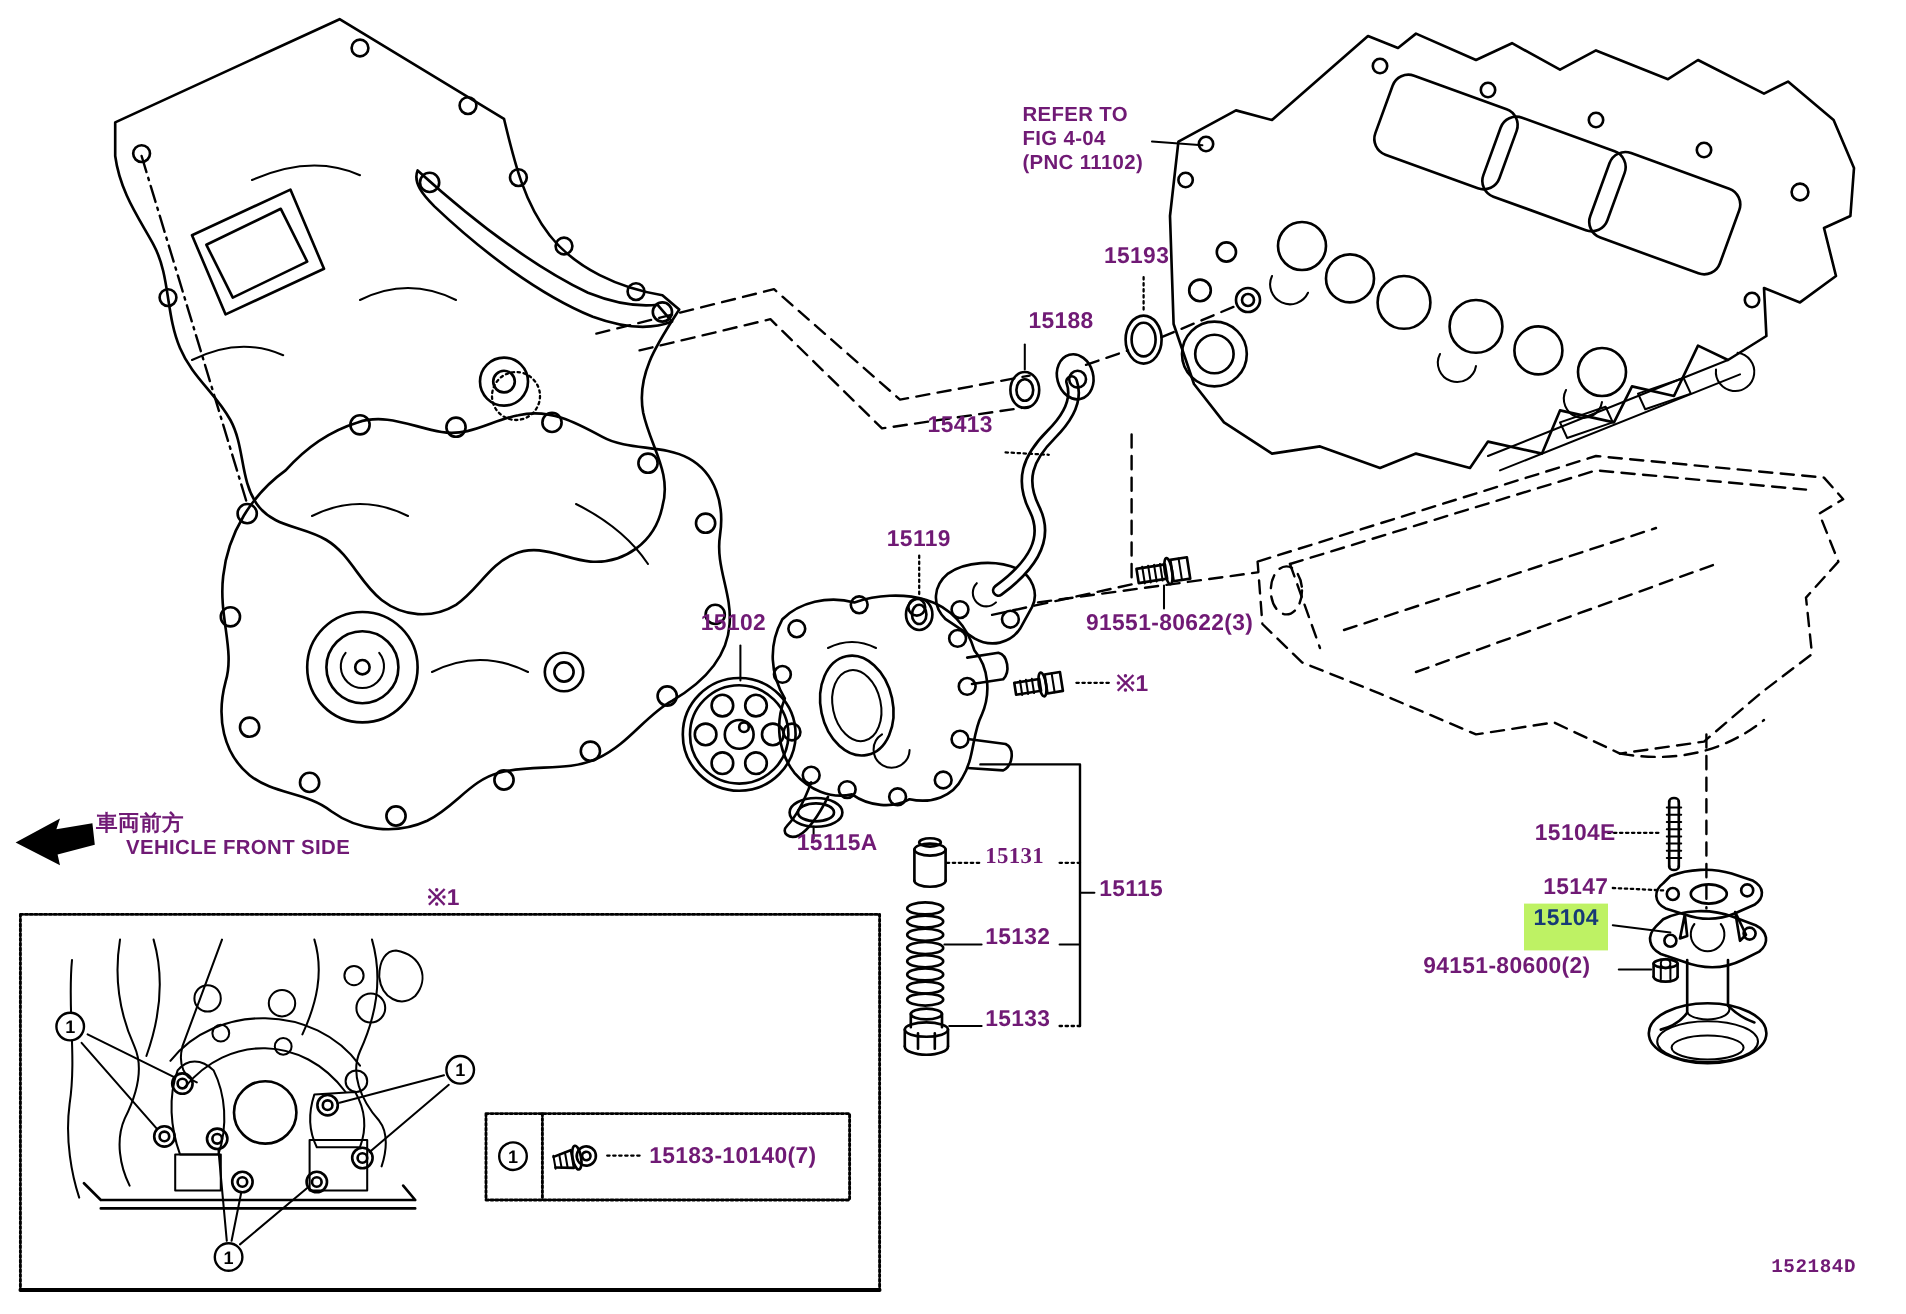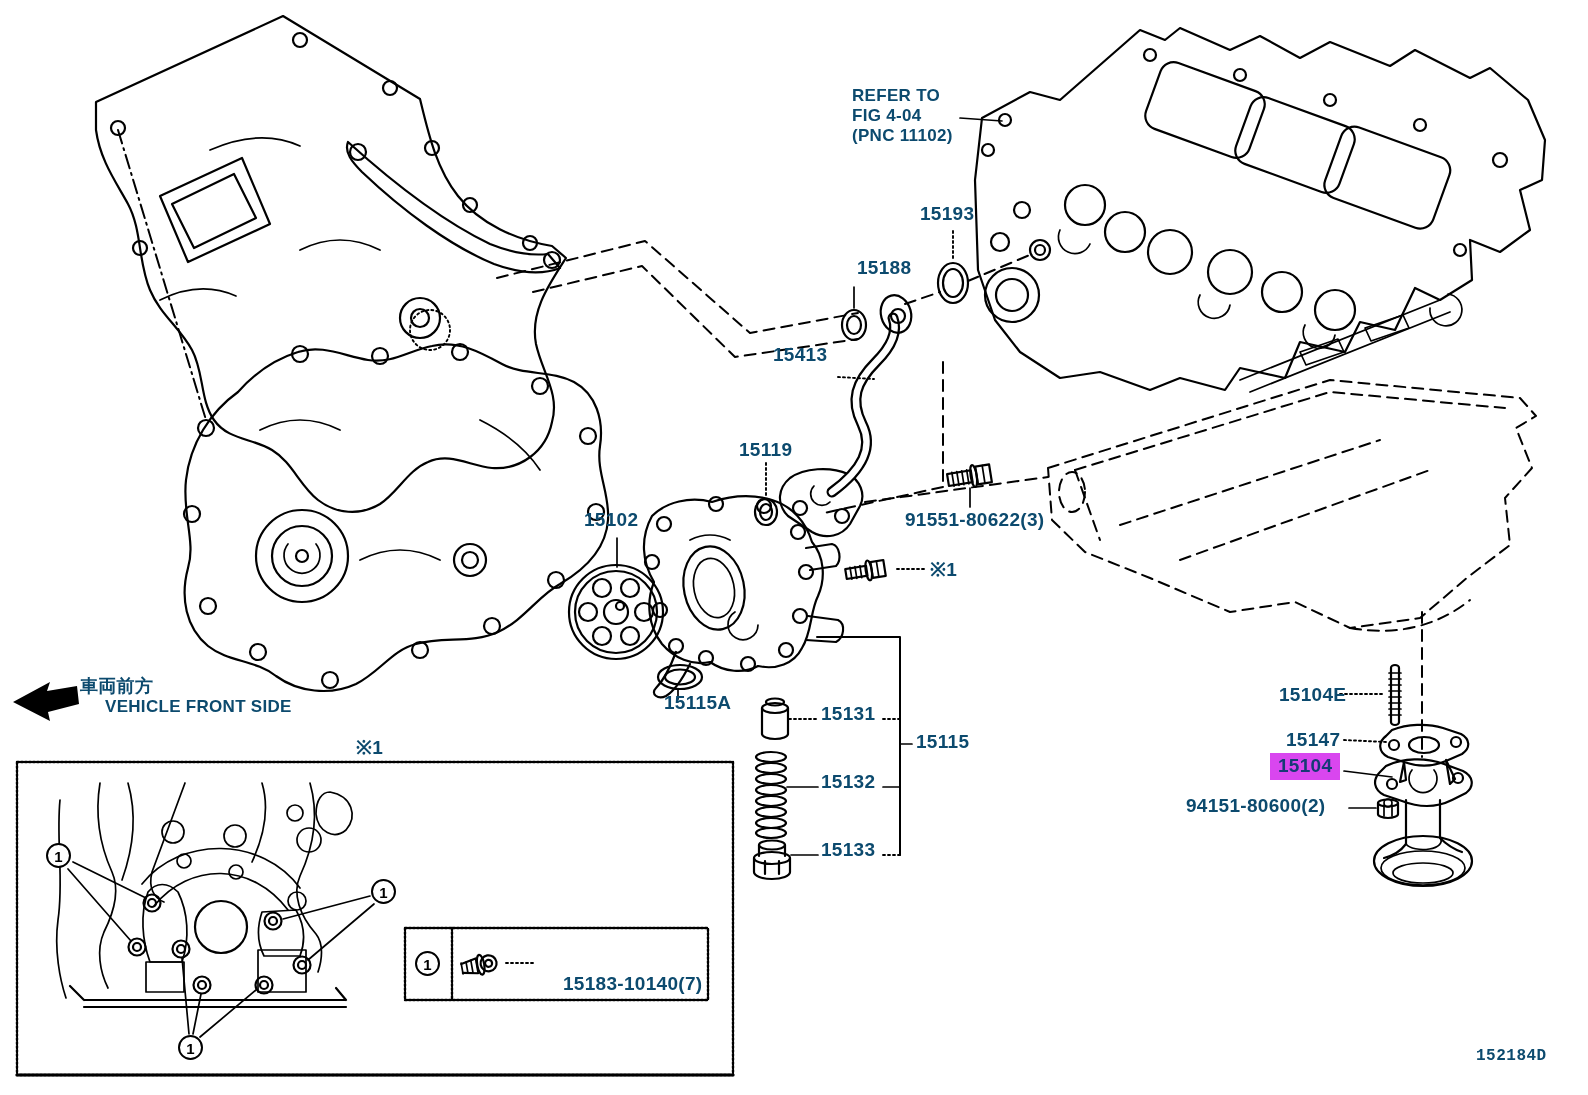--- a/index.html
+++ b/index.html
@@ -8,27 +8,27 @@
   #art{position:absolute;left:0;top:0;}
   #art *{fill:none;stroke:#000;stroke-width:2.2;stroke-linecap:round;stroke-linejoin:round;}
   #art .thin{stroke-width:1.7;}
   #art .thick{stroke-width:3.2;}
   #art .fill{fill:#000;stroke:none;}
   #art .white{stroke:#fff;}
   #art .dash{stroke-dasharray:11 7;stroke-width:2;}
   #art .dashdot{stroke-dasharray:14 5 2 5;stroke-width:2;}
   #art .dot{stroke-dasharray:2 3;stroke-width:1.9;}
   #art .stitch{stroke-dasharray:2 2;stroke-width:2.4;}
-  .label{position:absolute;font-weight:700;font-size:19px;color:#0c4a6e;white-space:nowrap;
+  .label{position:absolute;font-weight:700;font-size:19px;color:#701a75;white-space:nowrap;
          letter-spacing:.3px;}
   .note{font-size:17px;line-height:20px;}
   .jp{font-size:18px;}
   .en{font-size:17px;}
   .code{font-size:16px;letter-spacing:.5px;font-family:Liberation Mono, monospace;}
-  .hl{background:#d946ef;color:#163A75;padding:2px 8px 3px;}
+  .hl{background:#bef264;color:#163A75;padding:2px 8px 15px;}
   .callout{position:absolute;width:25px;height:25px;border:2.4px solid #000;border-radius:50%;
            background:#fff;text-align:center;font-weight:700;font-size:15px;line-height:24px;
            color:#000;box-sizing:border-box;}
 </style>
 </head>
 <body>
 
 <div id="stage">
 
 <svg id="art" width="1588" height="1095" viewBox="0 0 1588 1095">
@@ -396,35 +396,35 @@
   </div>
 
   <div class="label" style="left:920px;top:203px;">15193</div>
   <div class="label" style="left:857px;top:257px;">15188</div>
   <div class="label" style="left:773px;top:344px;">15413</div>
   <div class="label" style="left:739px;top:439px;">15119</div>
   <div class="label" style="left:905px;top:509px;">91551-80622(3)</div>
   <div class="label" style="left:930px;top:556px;">※1</div>
   <div class="label" style="left:584px;top:509px;">15102</div>
   <div class="label" style="left:644px;top:692px;margin-left:20px;">15115A</div>
-  <div class="label" style="left:821px;top:703px;">15131</div>
+  <div class="label" style="left:821px;top:703px;font-family:Liberation Serif, serif;">15131</div>
   <div class="label" style="left:821px;top:771px;">15132</div>
   <div class="label" style="left:821px;top:839px;">15133</div>
   <div class="label" style="left:916px;top:731px;">15115</div>
   <div class="label" style="left:1267px;top:684px;margin-left:12px;">15104E</div>
   <div class="label" style="left:1286px;top:729px;">15147</div>
   <div class="label hl" style="left:1270px;top:753px;">15104</div>
   <div class="label" style="left:1186px;top:795px;">94151-80600(2)</div>
 
   <div class="label jp" style="left:80px;top:674px;">車両前方</div>
   <div class="label en" style="left:80px;top:697px;margin-left:25px;">VEHICLE FRONT SIDE</div>
 
   <div class="label" style="left:356px;top:734px;">※1</div>
 
   <div class="callout" style="left:46px;top:843px;">1</div>
   <div class="callout" style="left:371px;top:879px;">1</div>
   <div class="callout" style="left:178px;top:1035px;">1</div>
   <div class="callout" style="left:415px;top:951px;">1</div>
 
-  <div class="label" style="left:563px;top:953px;margin-top:20px;">15183-10140(7)</div>
+  <div class="label" style="left:541px;top:953px;">15183-10140(7)</div>
 
   <div class="label code" style="left:1476px;top:1047px;">152184D</div>
 </div>
 
 </body></html>

